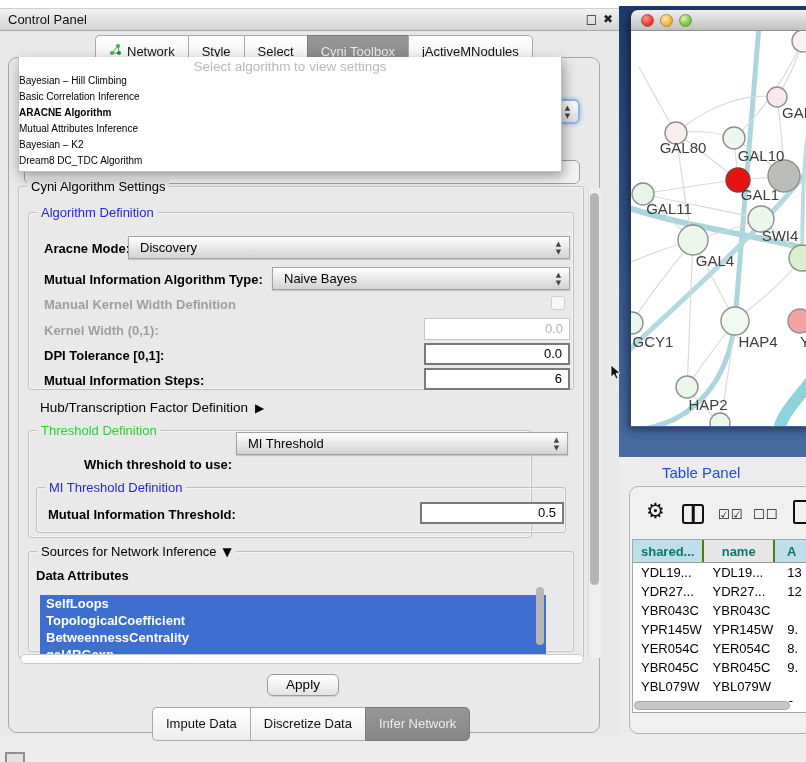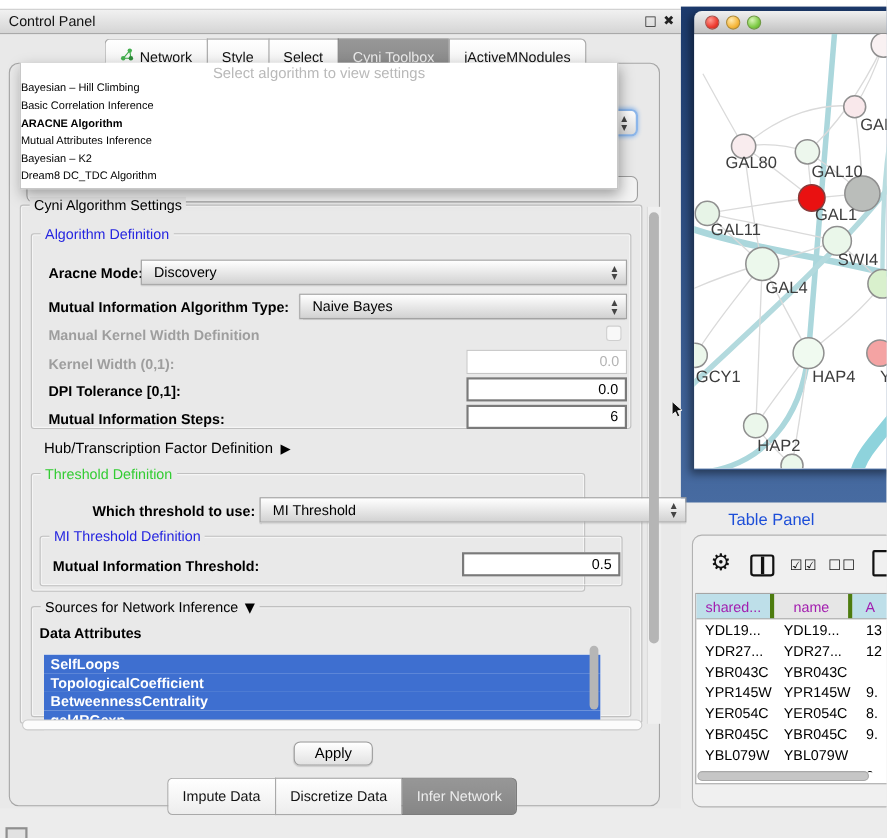--- a/index.html
+++ b/index.html
@@ -65,21 +65,21 @@
   #lbl-mit    { left:48px; top:507px; }
   #lbl-attrs  { left:36px; top:568px; }
 
   .combo { position:absolute; height:23px; border:1px solid #a3a3a3; border-radius:0;
     background:linear-gradient(#ffffff,#e4e4e4 60%,#d2d2d2); z-index:3; box-shadow:0 1px 1px rgba(0,0,0,.15); }
   .combo .ctext { position:absolute; left:11px; top:0; line-height:21px; font-size:13px; color:#000; white-space:nowrap; }
   .carrows { position:absolute; right:5px; top:3px; width:11px; text-align:center; color:#444; z-index:2; }
   .carrows div { font-size:7px; line-height:8px; font-family:"DejaVu Sans",sans-serif; }
   #combo-aracne { left:128px; top:236px; width:442px; }
   #combo-mitype { left:272px; top:267px; width:298px; }
-  #combo-which  { left:236px; top:452px; width:388px; }
+  #combo-which  { left:236px; top:432px; width:332px; }
 
   .field { position:absolute; height:22px; background:#fff; font-size:13px; text-align:right;
     padding-right:6px; z-index:3; }
   .field.active { border:2px solid #7a7a7a; line-height:18px; color:#000; }
   .field.dis { border:1px solid #c6c6c6; line-height:20px; color:#b4b4b4; }
   #fld-kernel { left:424px; top:318px; width:146px; }
   #fld-dpi    { left:424px; top:343px; width:146px; }
   #fld-steps  { left:424px; top:368px; width:146px; }
   #fld-mit    { left:420px; top:502px; width:144px; }
 
@@ -136,21 +136,21 @@
     transform:translateX(-50%); }
   .chkico { position:absolute; top:507px; font-size:13px; letter-spacing:1px; color:#111;
     font-family:"DejaVu Sans",sans-serif; z-index:2; }
   #ico-chk { left:718px; }
   #ico-unchk { left:753px; }
   #ico-doc { position:absolute; left:793px; top:500px; width:18px; height:24px; border:2.5px solid #111;
     border-radius:2px; background:#f0f0f0; z-index:2; }
   #table-box { position:absolute; left:632px; top:539px; width:182px; height:174px; background:#fff;
     border:1px solid #a5a5a5; overflow:hidden; z-index:2; }
   .thead { display:flex; height:23px; border-bottom:1px solid #9a9a9a; }
-  .th { font-size:13px; line-height:23px; text-align:center; border-right:4px solid #4d7c0f; color:#a21caf; }
+  .th { font-size:13px; line-height:23px; text-align:center; border-right:2px solid #4d7c0f; color:#0f766e;font-weight:bold; }
   .th.c1 { width:77px; background:#bedfe9; }
   .th.c2 { width:76px; background:#e6e6e6; }
   .th.c3 { width:40px; background:#bedfe9; text-align:left; padding-left:12px; }
   #table-rows { position:absolute; left:0; top:23px; width:100%; height:139px; overflow:hidden; }
   .tr { display:flex; height:19px; }
   .td { font-size:13px; line-height:19px; color:#000; white-space:nowrap; overflow:hidden; }
   .td.c1 { width:77px; padding-left:8px; }
   .td.c2 { width:76px; padding-left:8px; }
   .td.c3 { width:40px; padding-left:12px; }
   #tp-hscroll { position:absolute; left:634px; top:701px; width:156px; height:9px; background:#c6c6c6;

